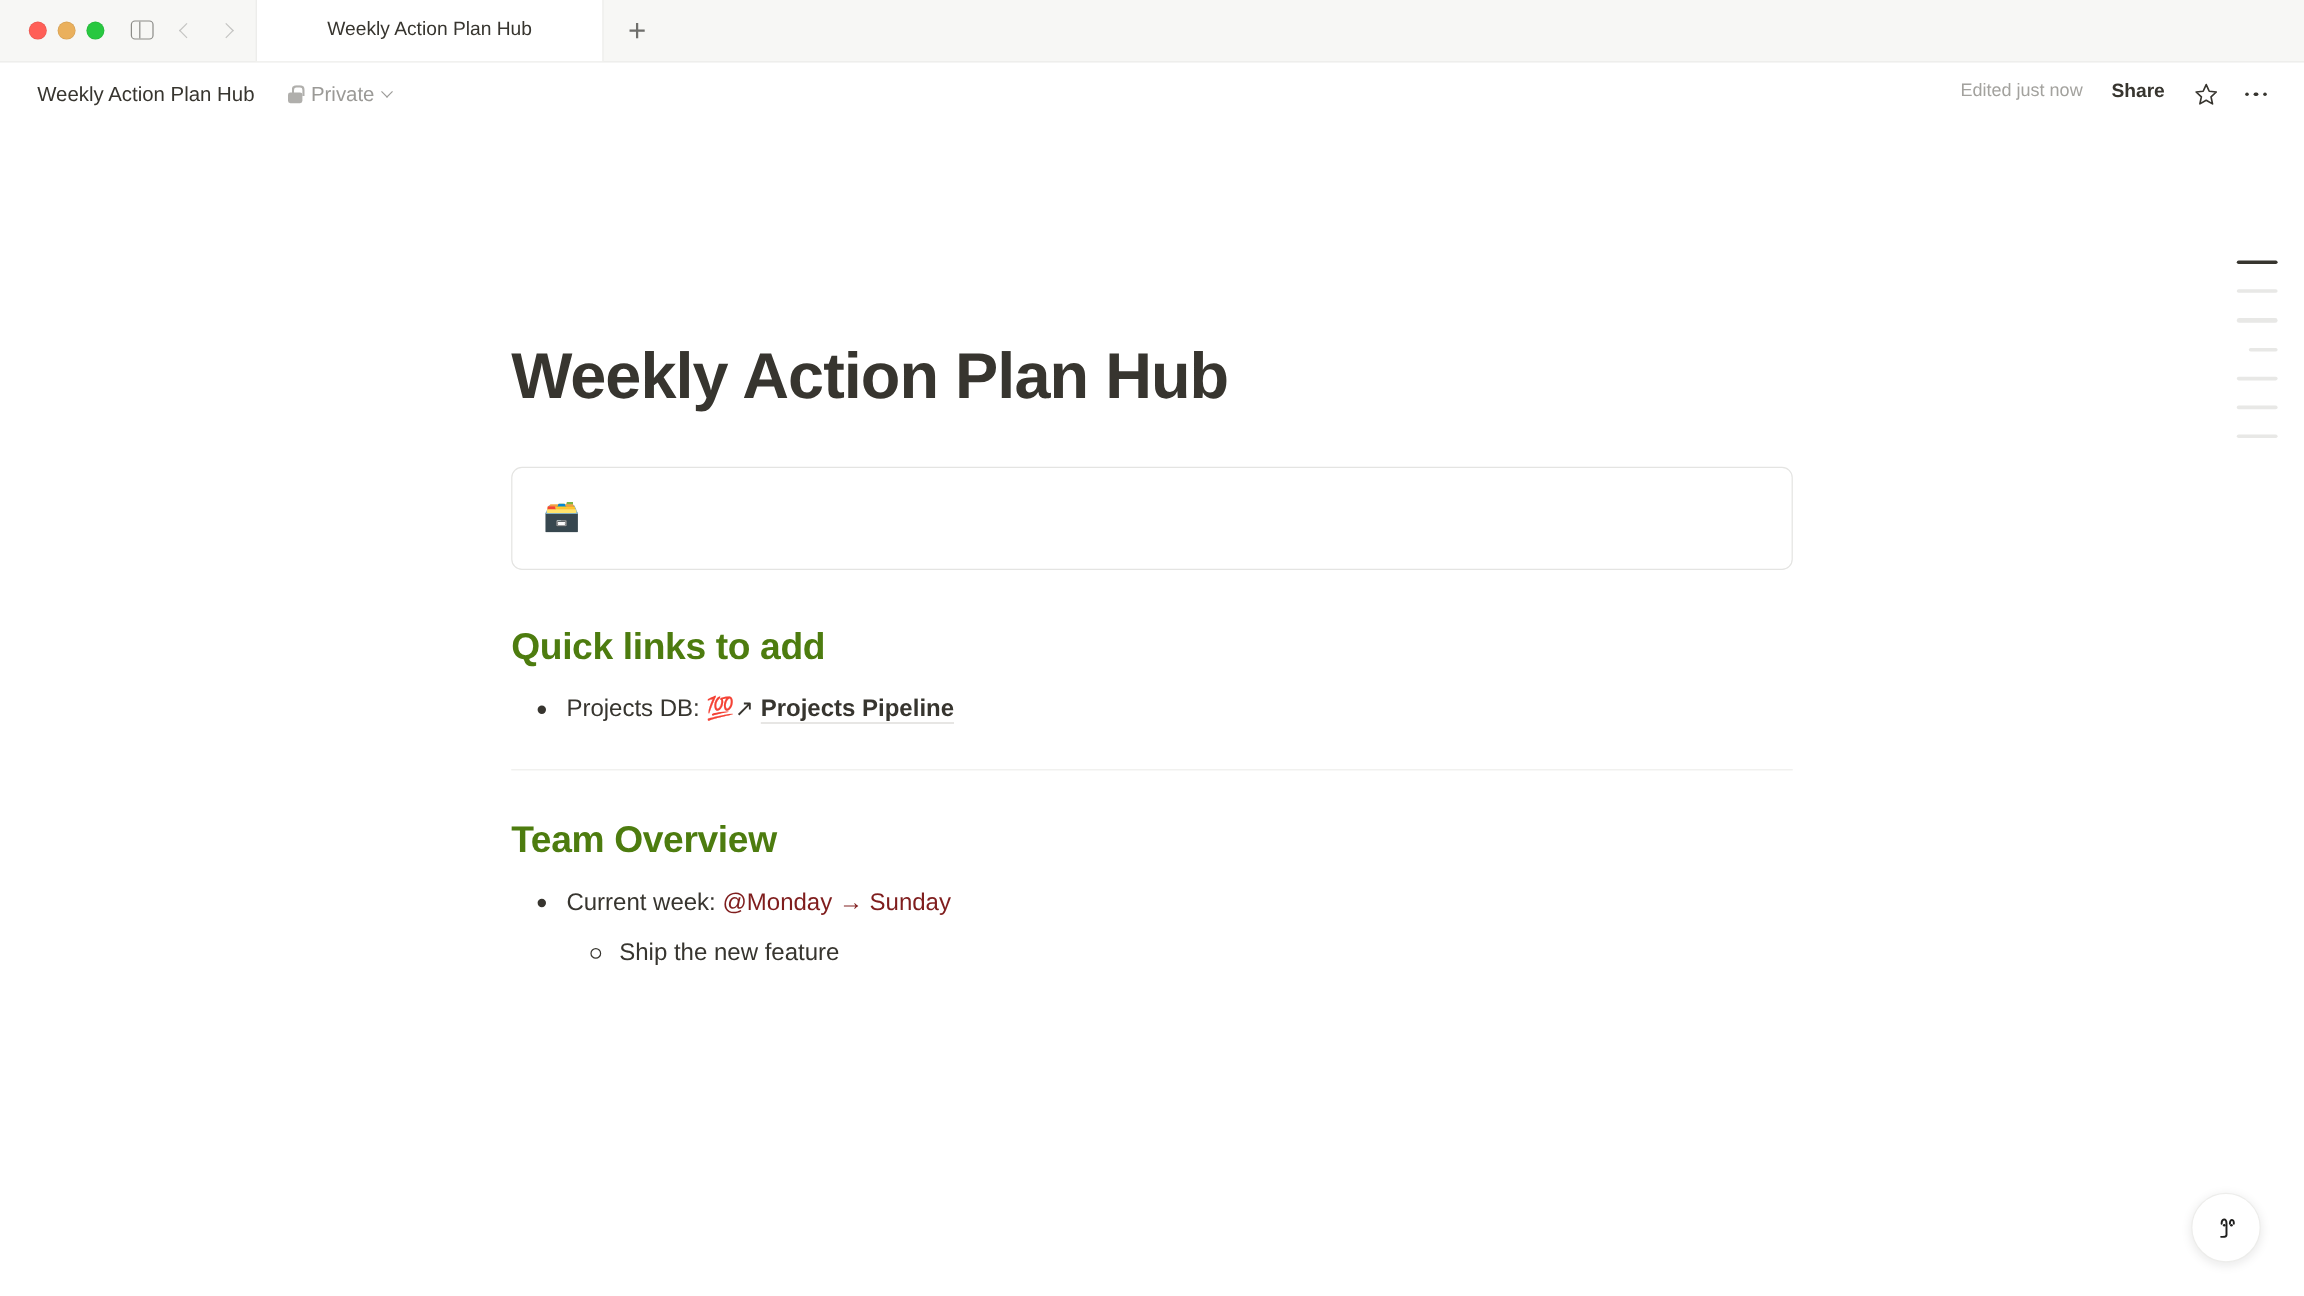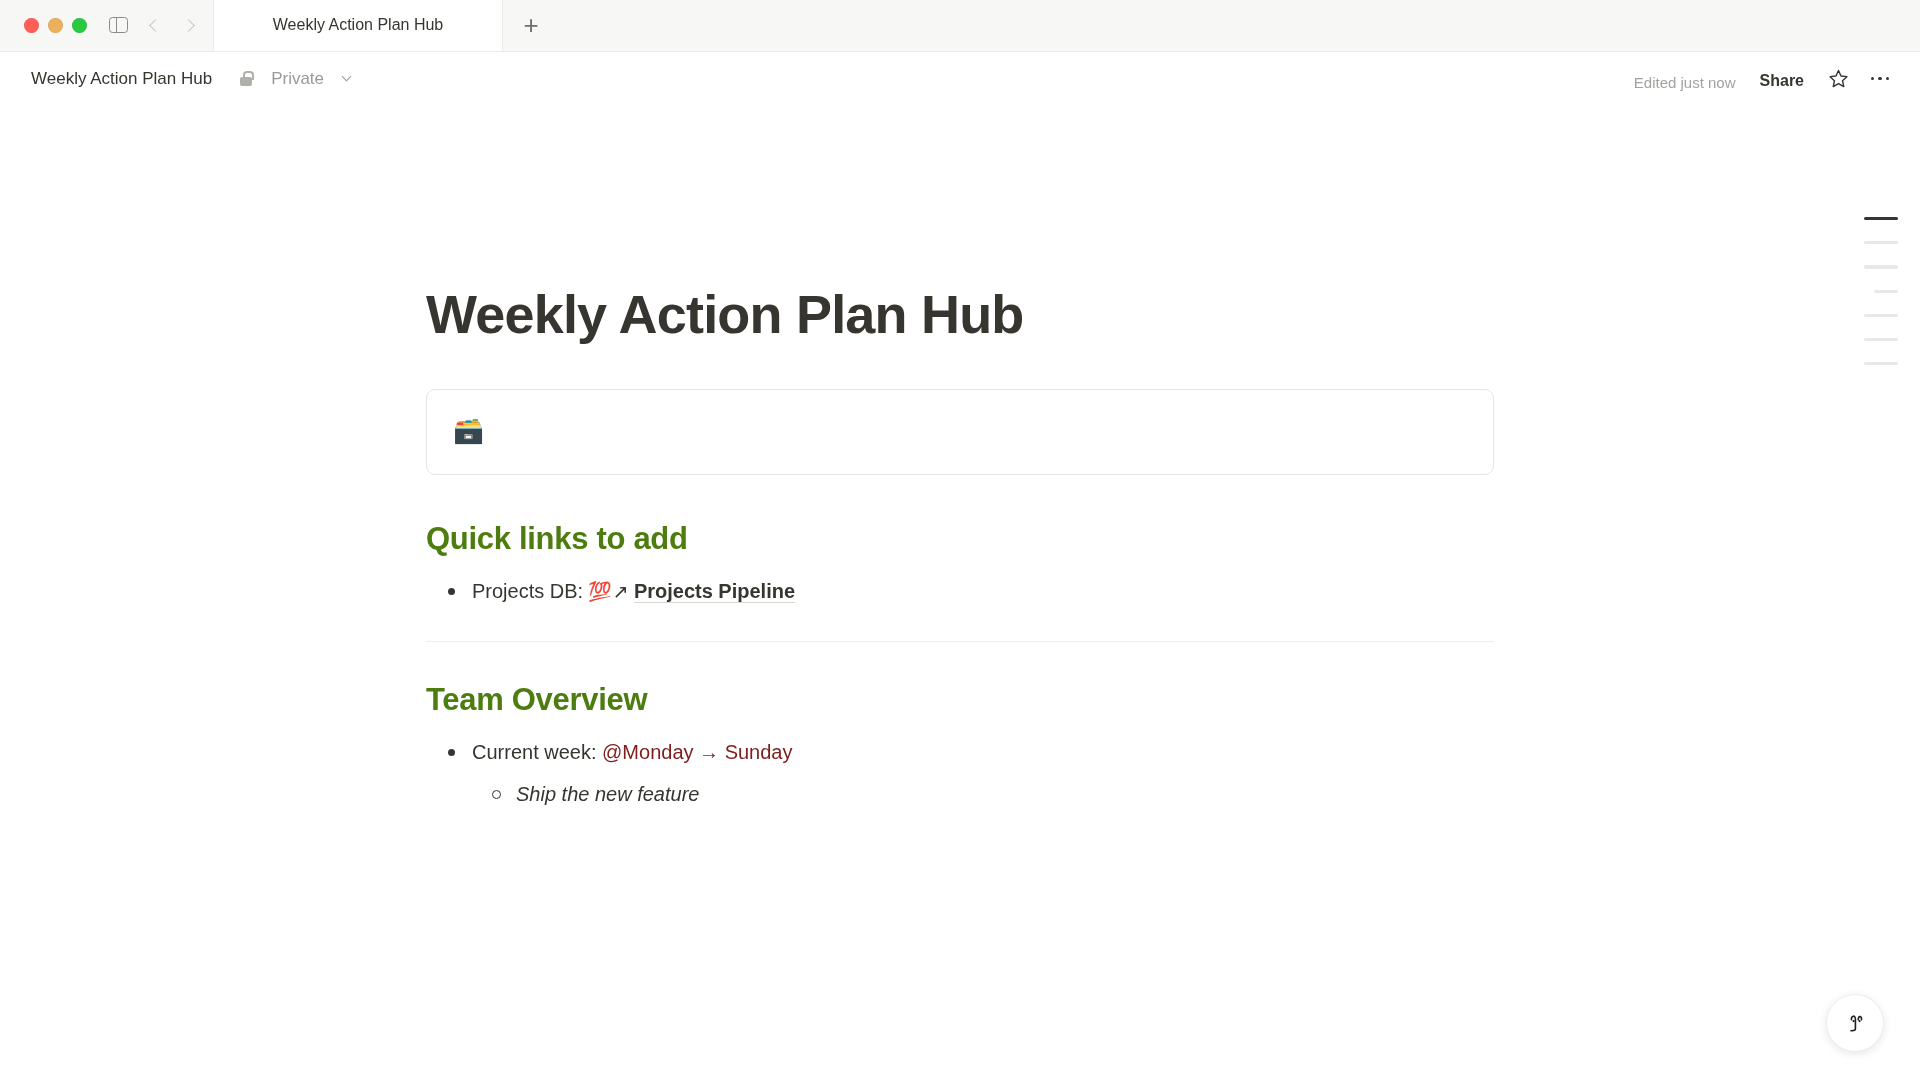--- a/index.html
+++ b/index.html
@@ -82,21 +82,21 @@
     height: 53px;
     display: flex; align-items: center;
     padding: 0 22px 0 24px;
     background: #ffffff;
   }
   .crumb {
     font-size: 17px; color: #37352f;
     padding: 3px 7px; border-radius: 4px;
   }
   .private {
-    display: flex; align-items: center; gap: 19px;
+    display: flex; align-items: center; gap: 7px;
     margin-left: 14px;
     padding: 3px 7px; border-radius: 4px;
     font-size: 17px; color: #9b9a97;
   }
   .lock {
     width: 12px; height: 15px; position: relative; display: inline-block;
   }
   .lock::before {
     content:""; position:absolute; left:0; bottom:0;
     width:12px; height:9px; background:#b0afac; border-radius:2px;
@@ -108,21 +108,21 @@
     border-radius:4px 4px 0 0;
   }
   .caret {
     width: 7px; height: 7px;
     border-right: 1.7px solid #9b9a97;
     border-bottom: 1.7px solid #9b9a97;
     transform: rotate(45deg); margin-top: -4px;
   }
   .topbar-right {
     margin-left: auto;
-    display: flex; align-items: flex-end; gap: 6px;
+    display: flex; align-items: flex-start; gap: 6px;
   }
   .edited { font-size: 15px; color: #a3a29e; padding: 4px 8px; }
   .share  { font-size: 16px; color: #37352f; padding: 5px 10px; border-radius: 5px; font-weight: bold; }
   .star, .dots {
     width: 36px; height: 32px;
     display: flex; align-items: center; justify-content: center;
     border-radius: 5px;
   }
   .dots-inner { display:flex; gap:4px; }
   .dots-inner i { width:3.6px; height:3.6px; border-radius:50%; background:#37352f; display:block; }
@@ -179,21 +179,21 @@
     position: relative;
     padding: 5px 0 5px 44px;
     font-size: 20px; line-height: 1.5; color: #37352f;
   }
   ul.sub > li::before {
     content: "";
     position: absolute; left: 20px; top: 16px;
     width: 7px; height: 7px; border-radius: 50%;
     border: 1.6px solid #37352f; background: transparent;
   }
-  .sub-wrap { padding-left: 46px; font-style: italic; }
+  .sub-wrap { padding-left: 46px; }
 
   .emoji-link { font-size: 19px; margin-right: 2px; letter-spacing: -2px; }
   a.pagelink {
     color: #37352f;
     text-decoration: none;
     border-bottom: 1.4px solid #d7d6d3;
     font-weight: 700;
   }
   .muted { color: #7f1d1d; }
 

